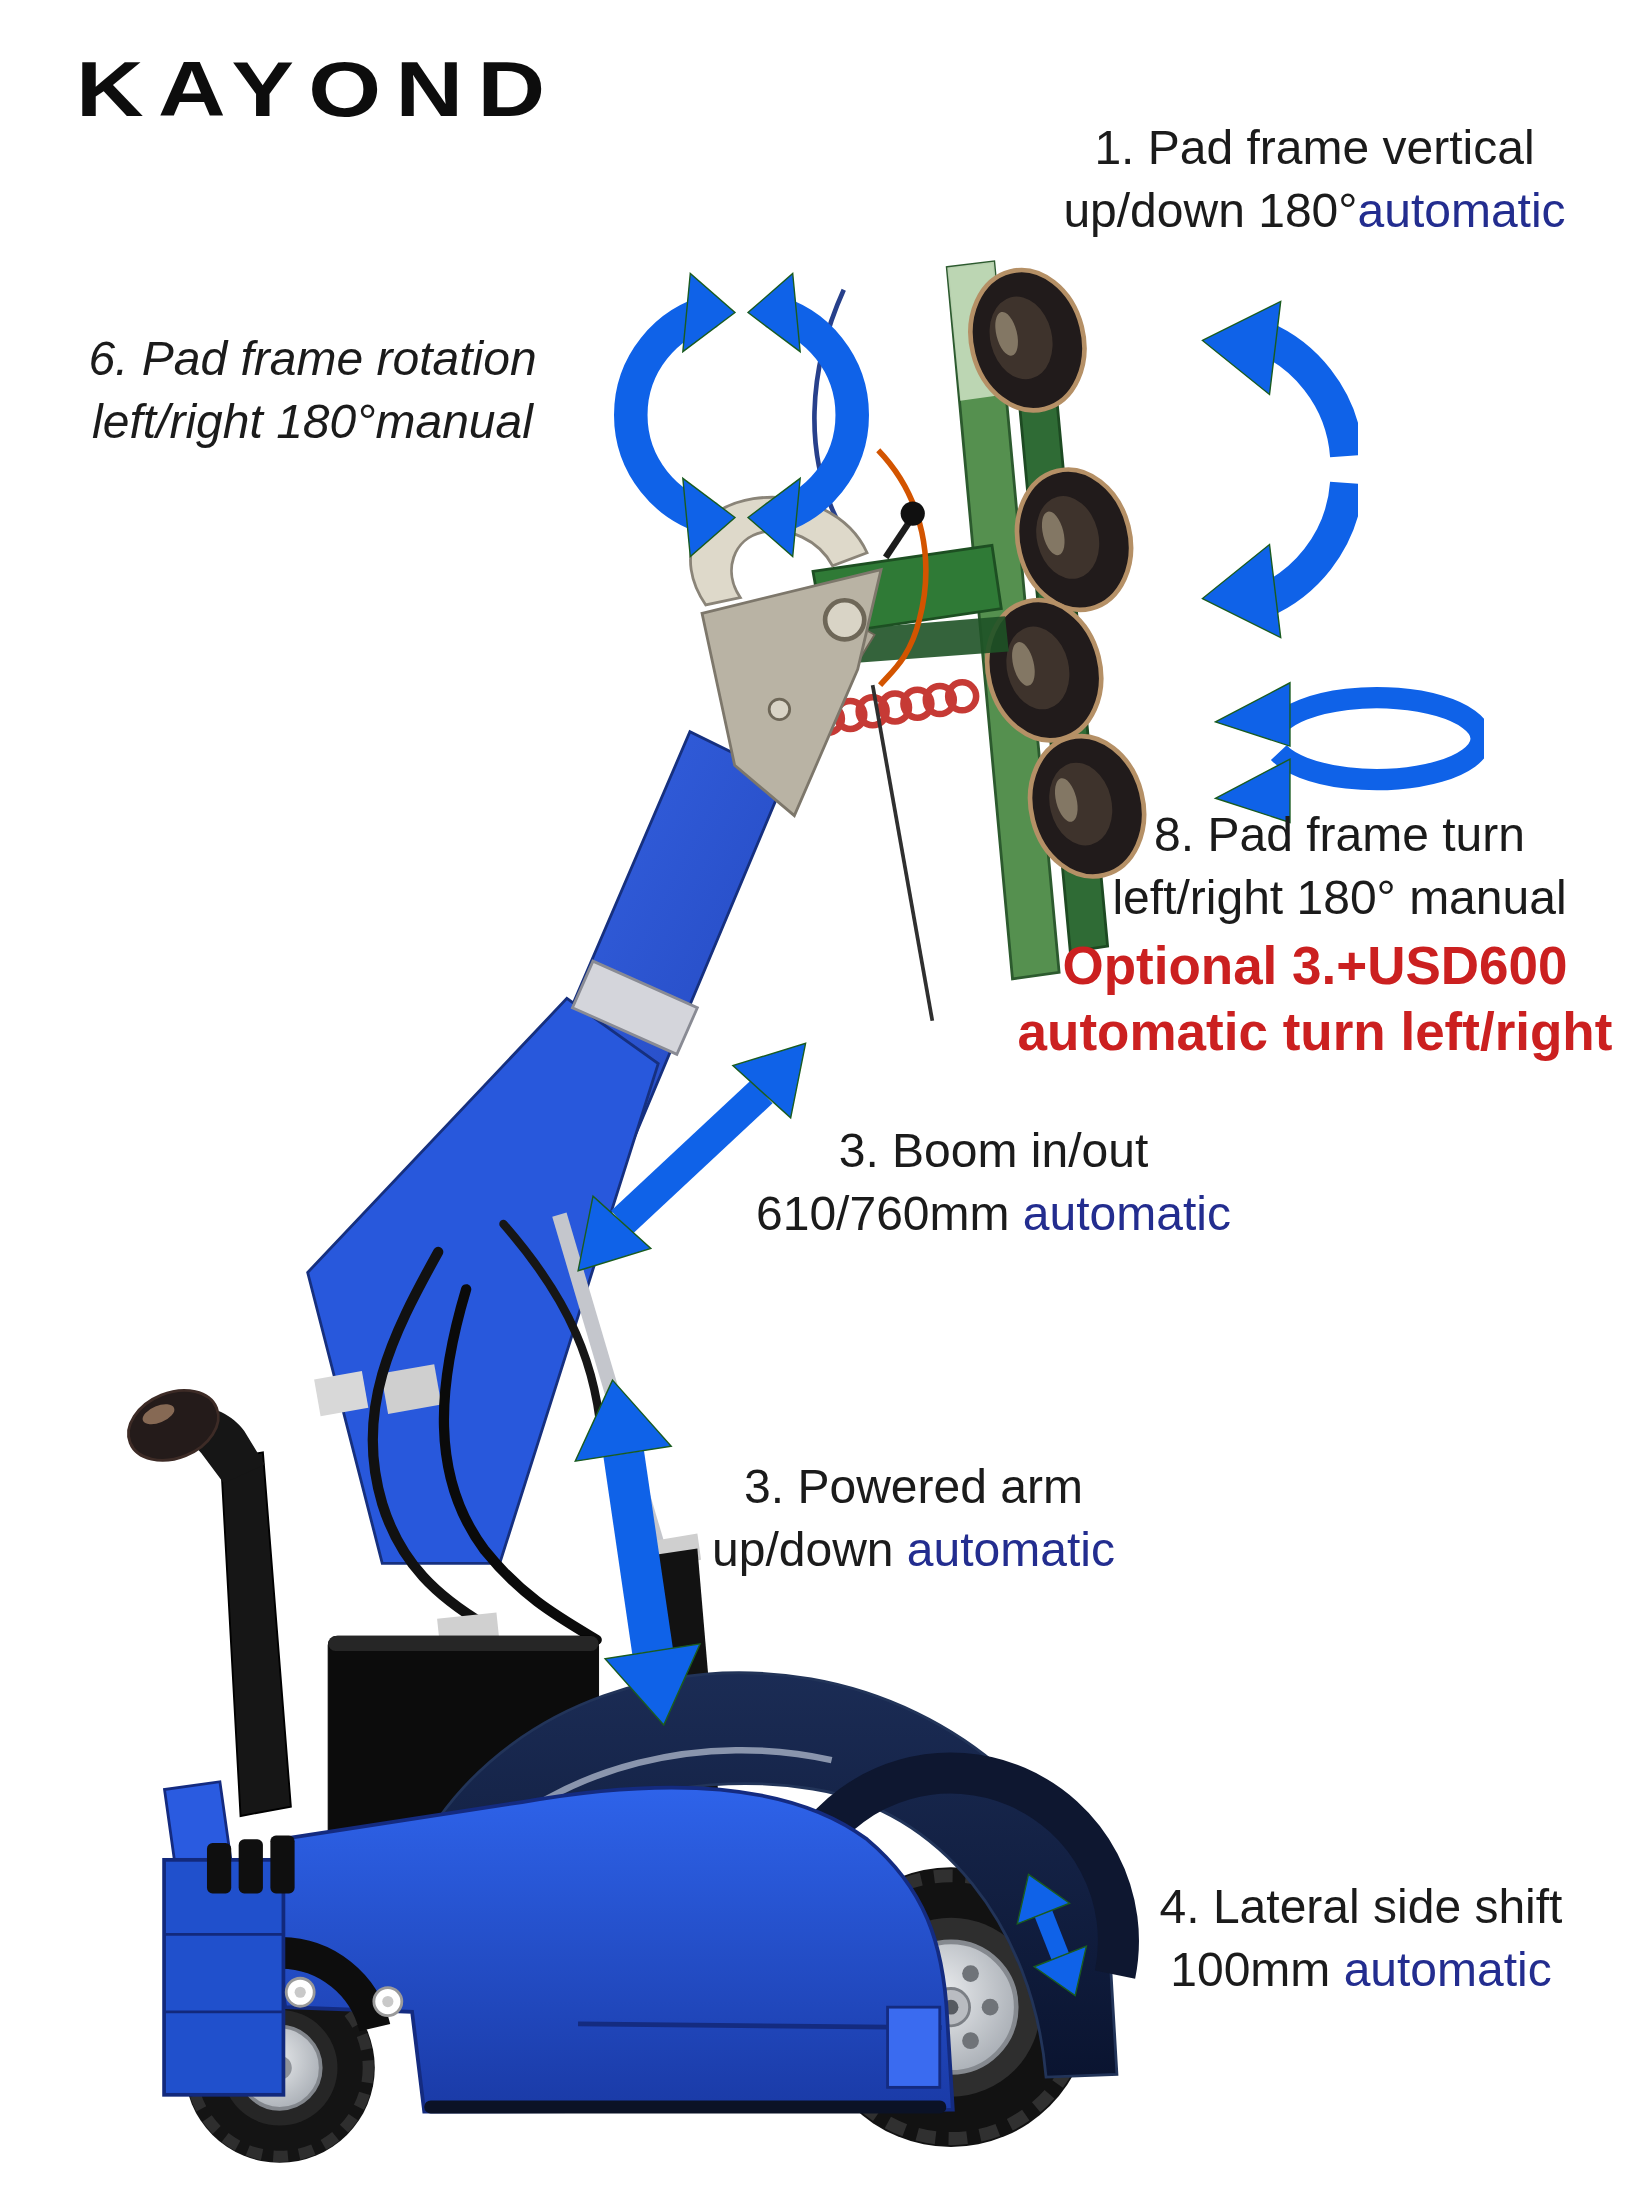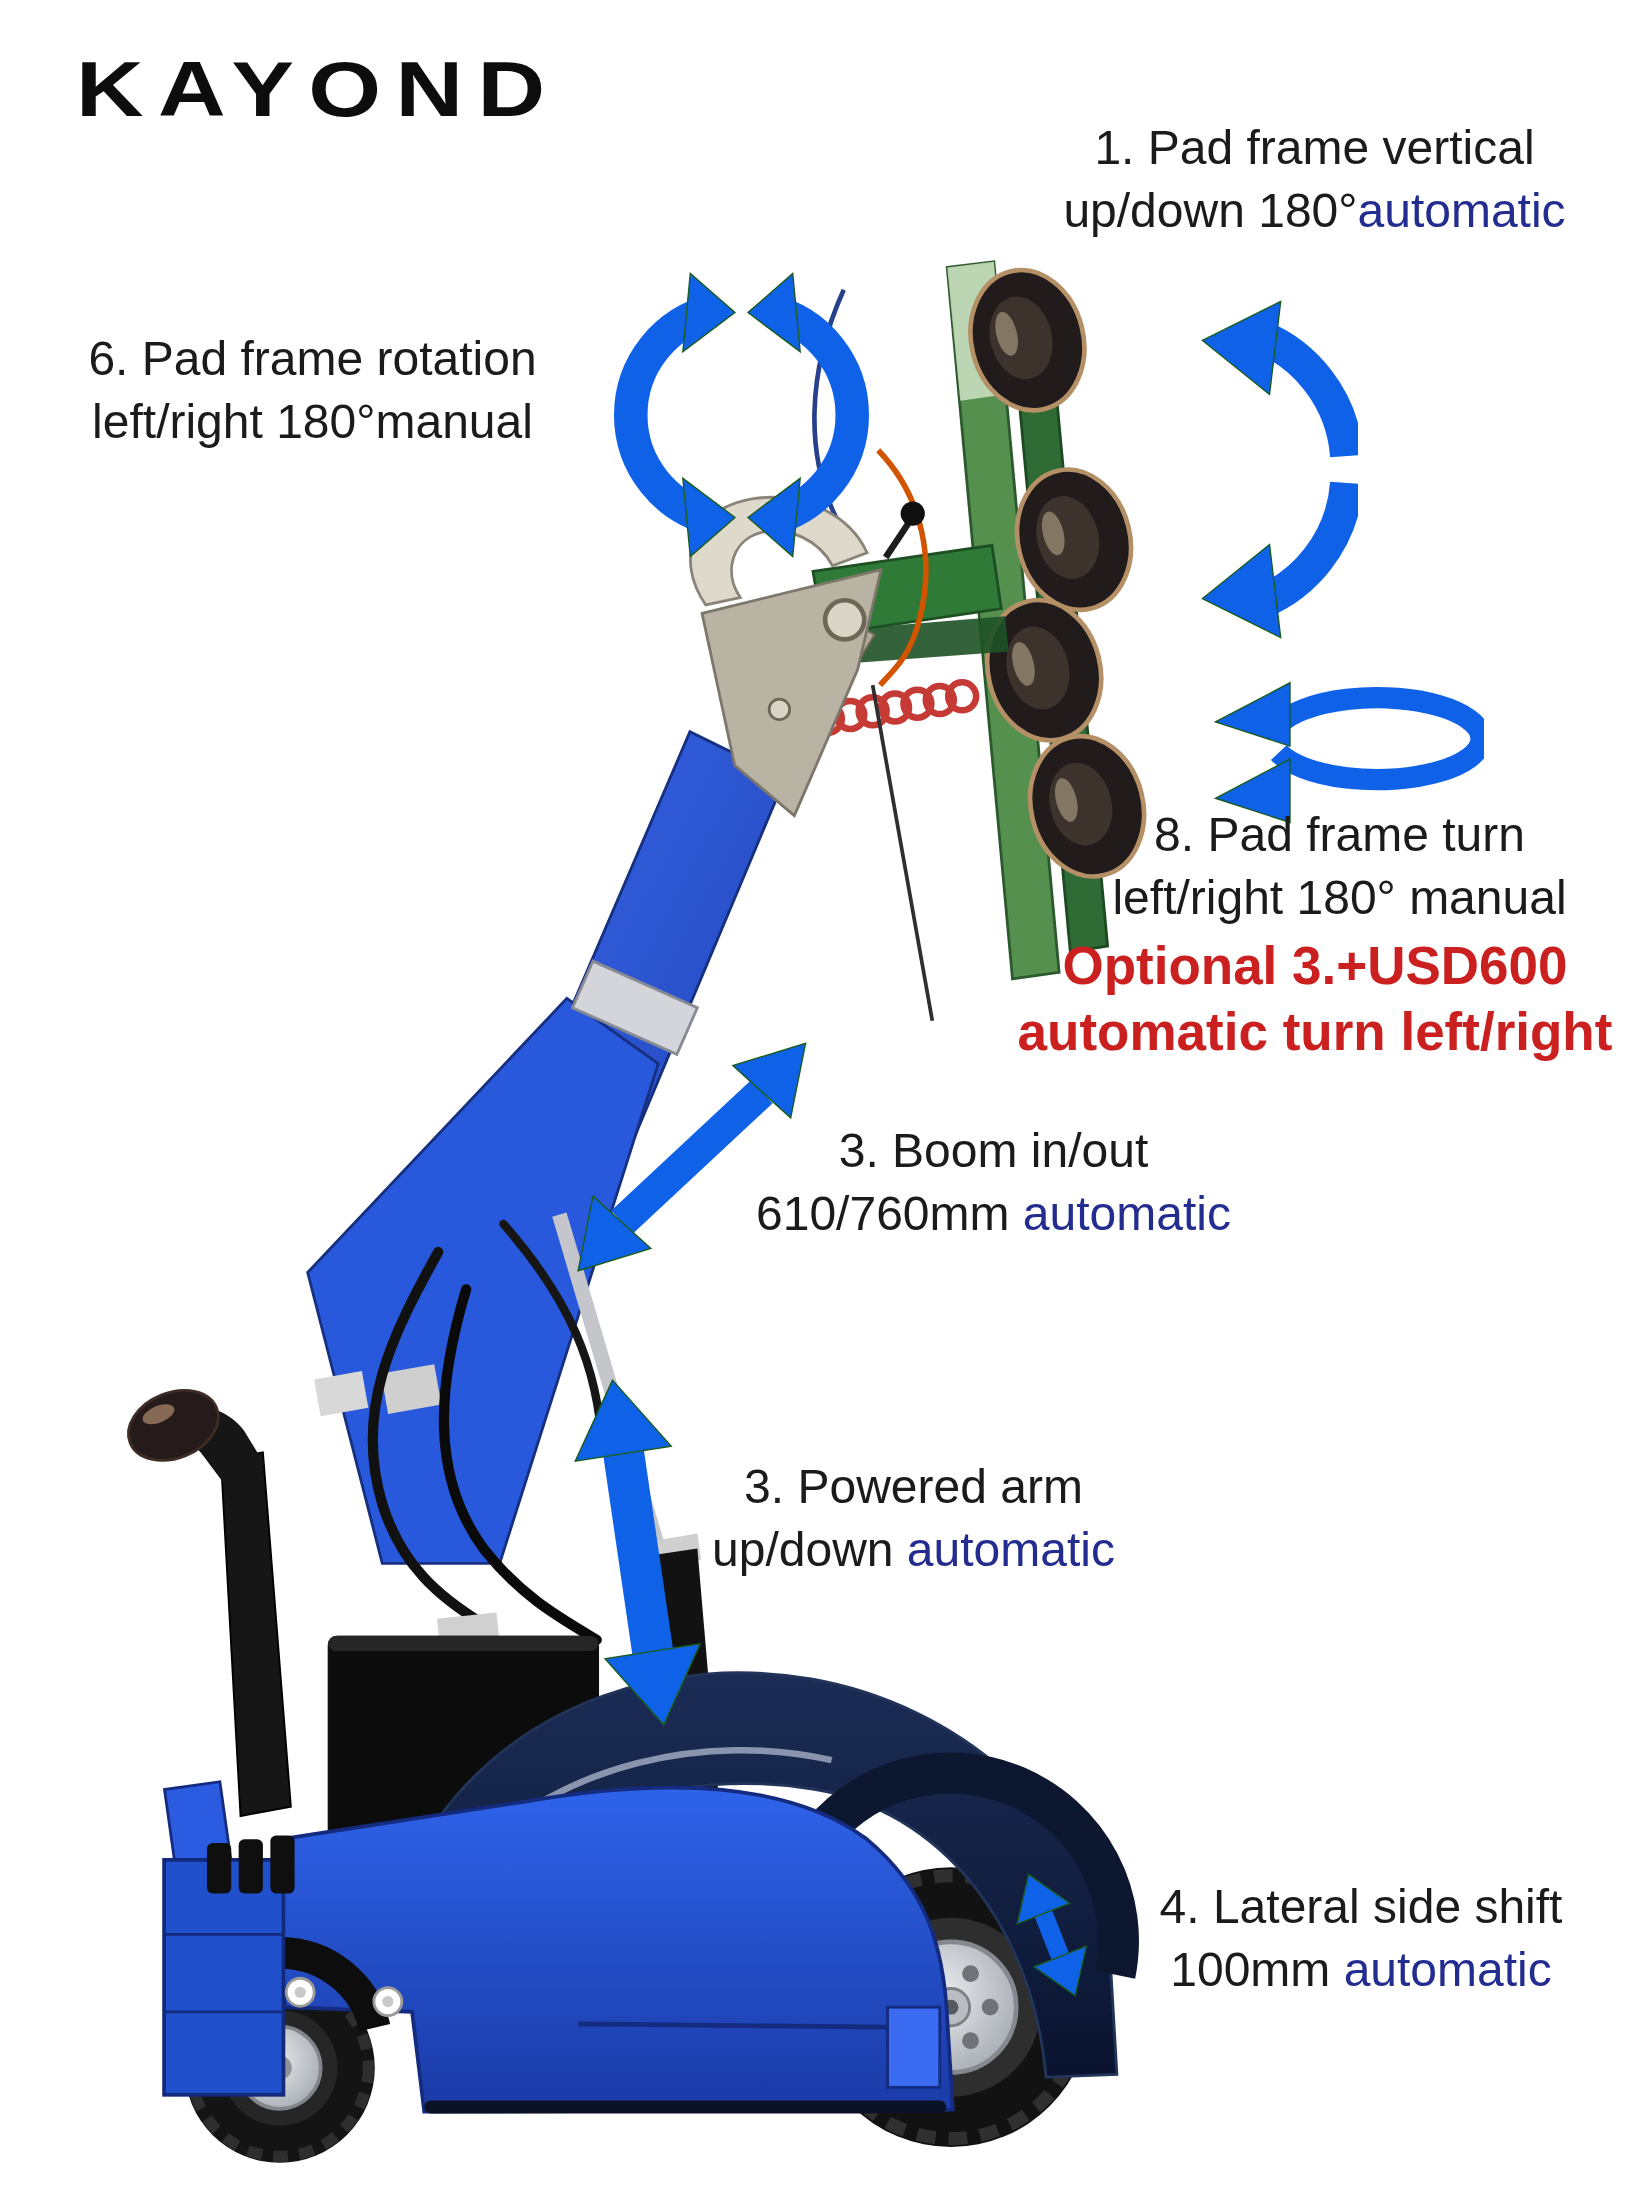--- a/index.html
+++ b/index.html
@@ -26,21 +26,21 @@
   }
   .machine{position:absolute;left:0;top:0;}
   .icon{position:absolute;}
   .ic-rotate{left:597px;top:254px;}
   .ic-arc{left:1195px;top:278px;}
   .ic-turn{left:1204px;top:654px;}
   .ic-boom{left:552px;top:1005px;}
   .ic-arm{left:524px;top:1354px;}
   .ic-side{left:1005px;top:1853px;}
   .a-pv{left:1007px;top:104px;width:615px;}
-  .a-pr{left:14px;top:315px;width:597px;}
+  .a-pr{left:14px;top:315px;width:597px;font-style:italic;}
   .r-rot{left:0px;top:462px;width:653px;}
   .a-pt{left:1039px;top:791px;width:601px;}
   .r-turn{left:977px;top:921px;width:676px;}
   .a-boom{left:695px;top:1107px;width:597px;}
   .a-arm{left:620px;top:1443px;width:587px;}
   .a-side{left:1086px;top:1863px;width:550px;}
 </style>
 </head>
 <body>
 

